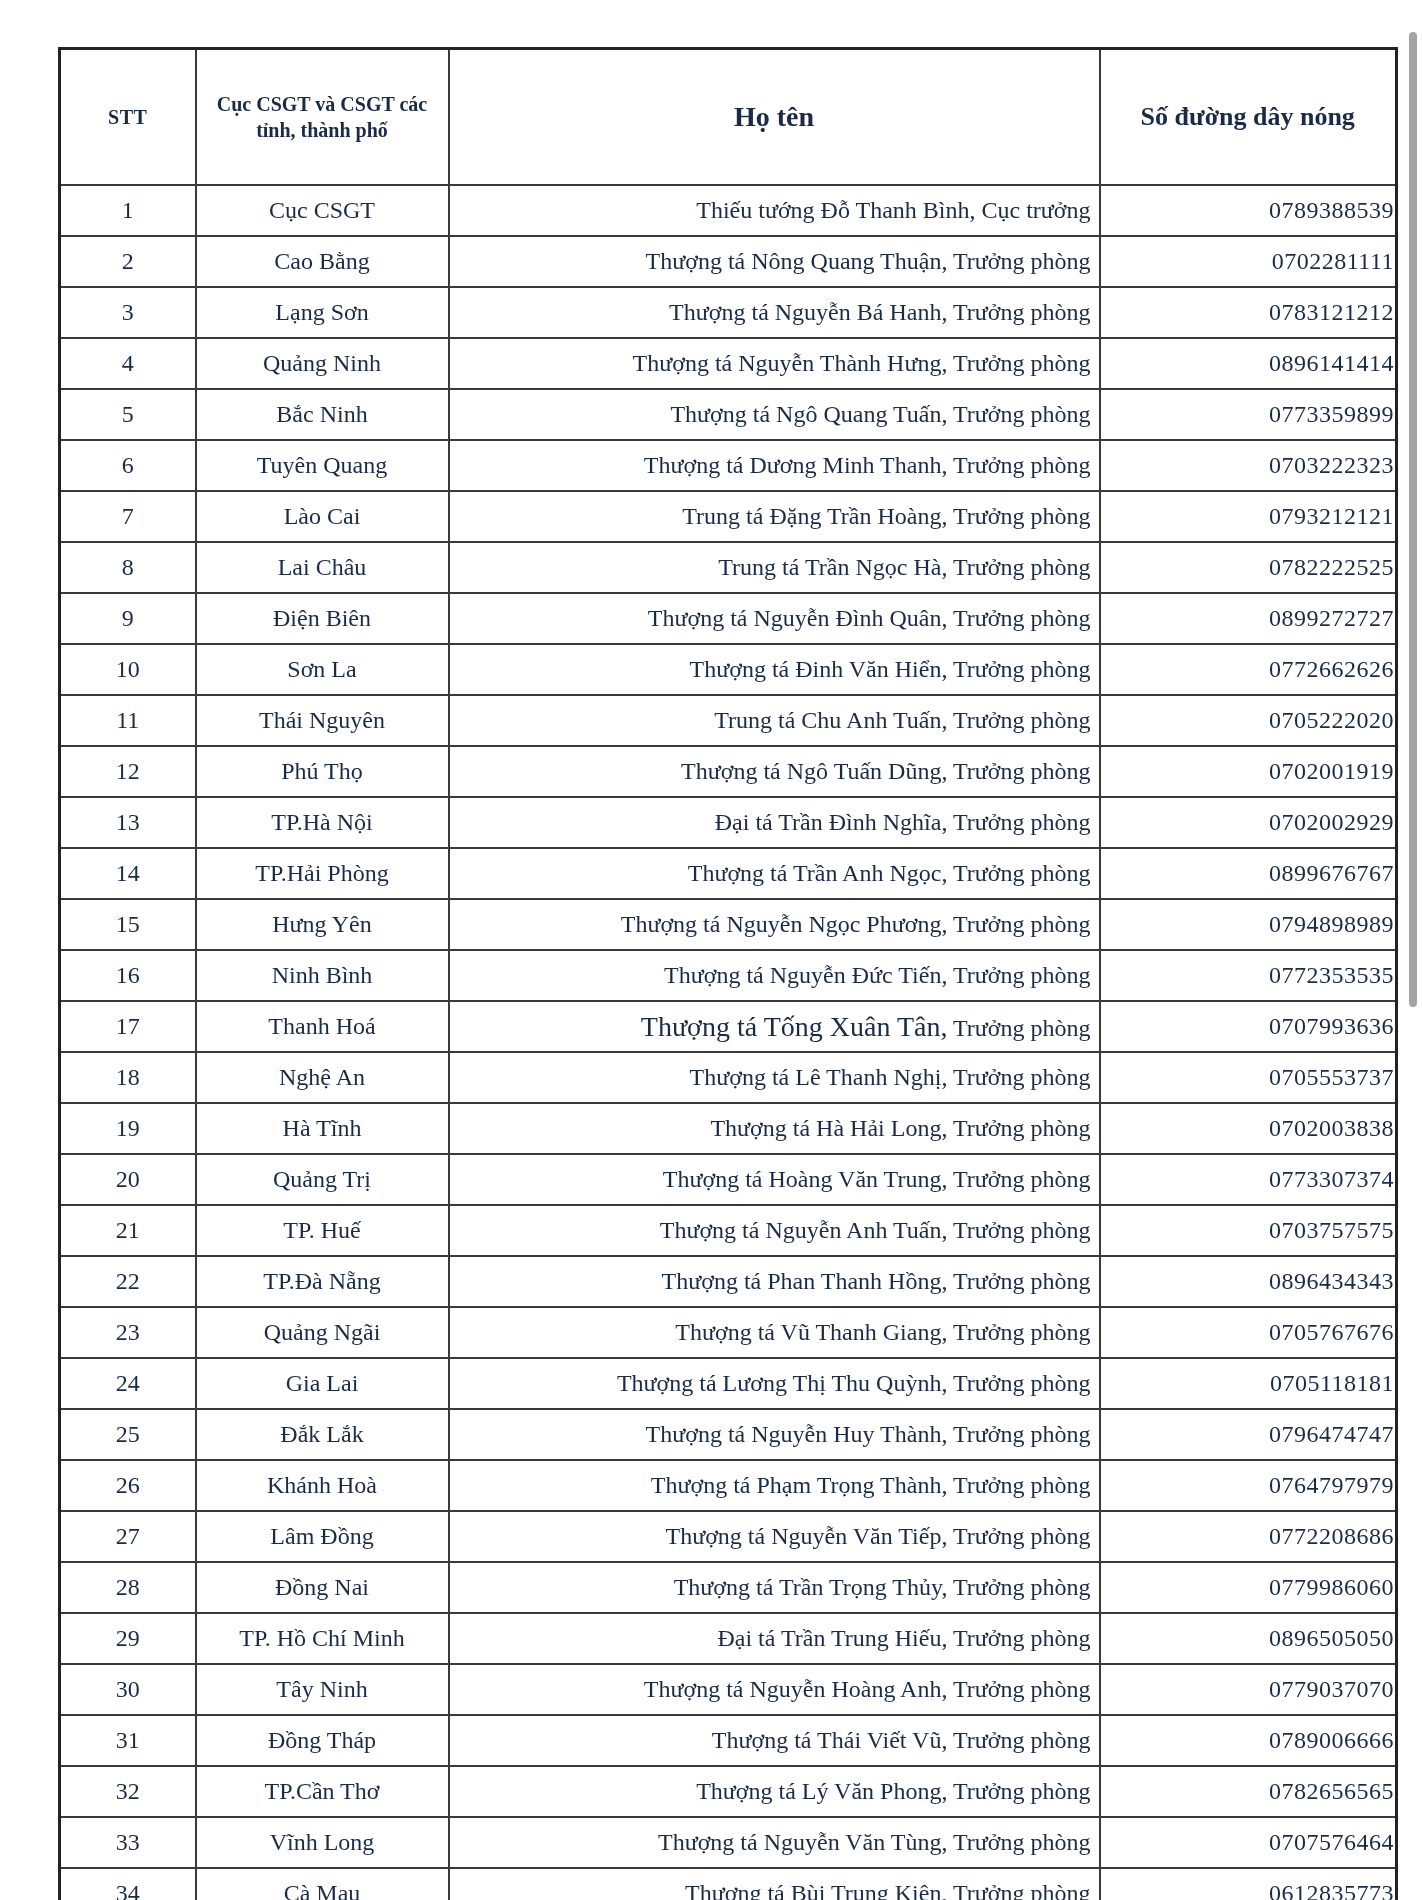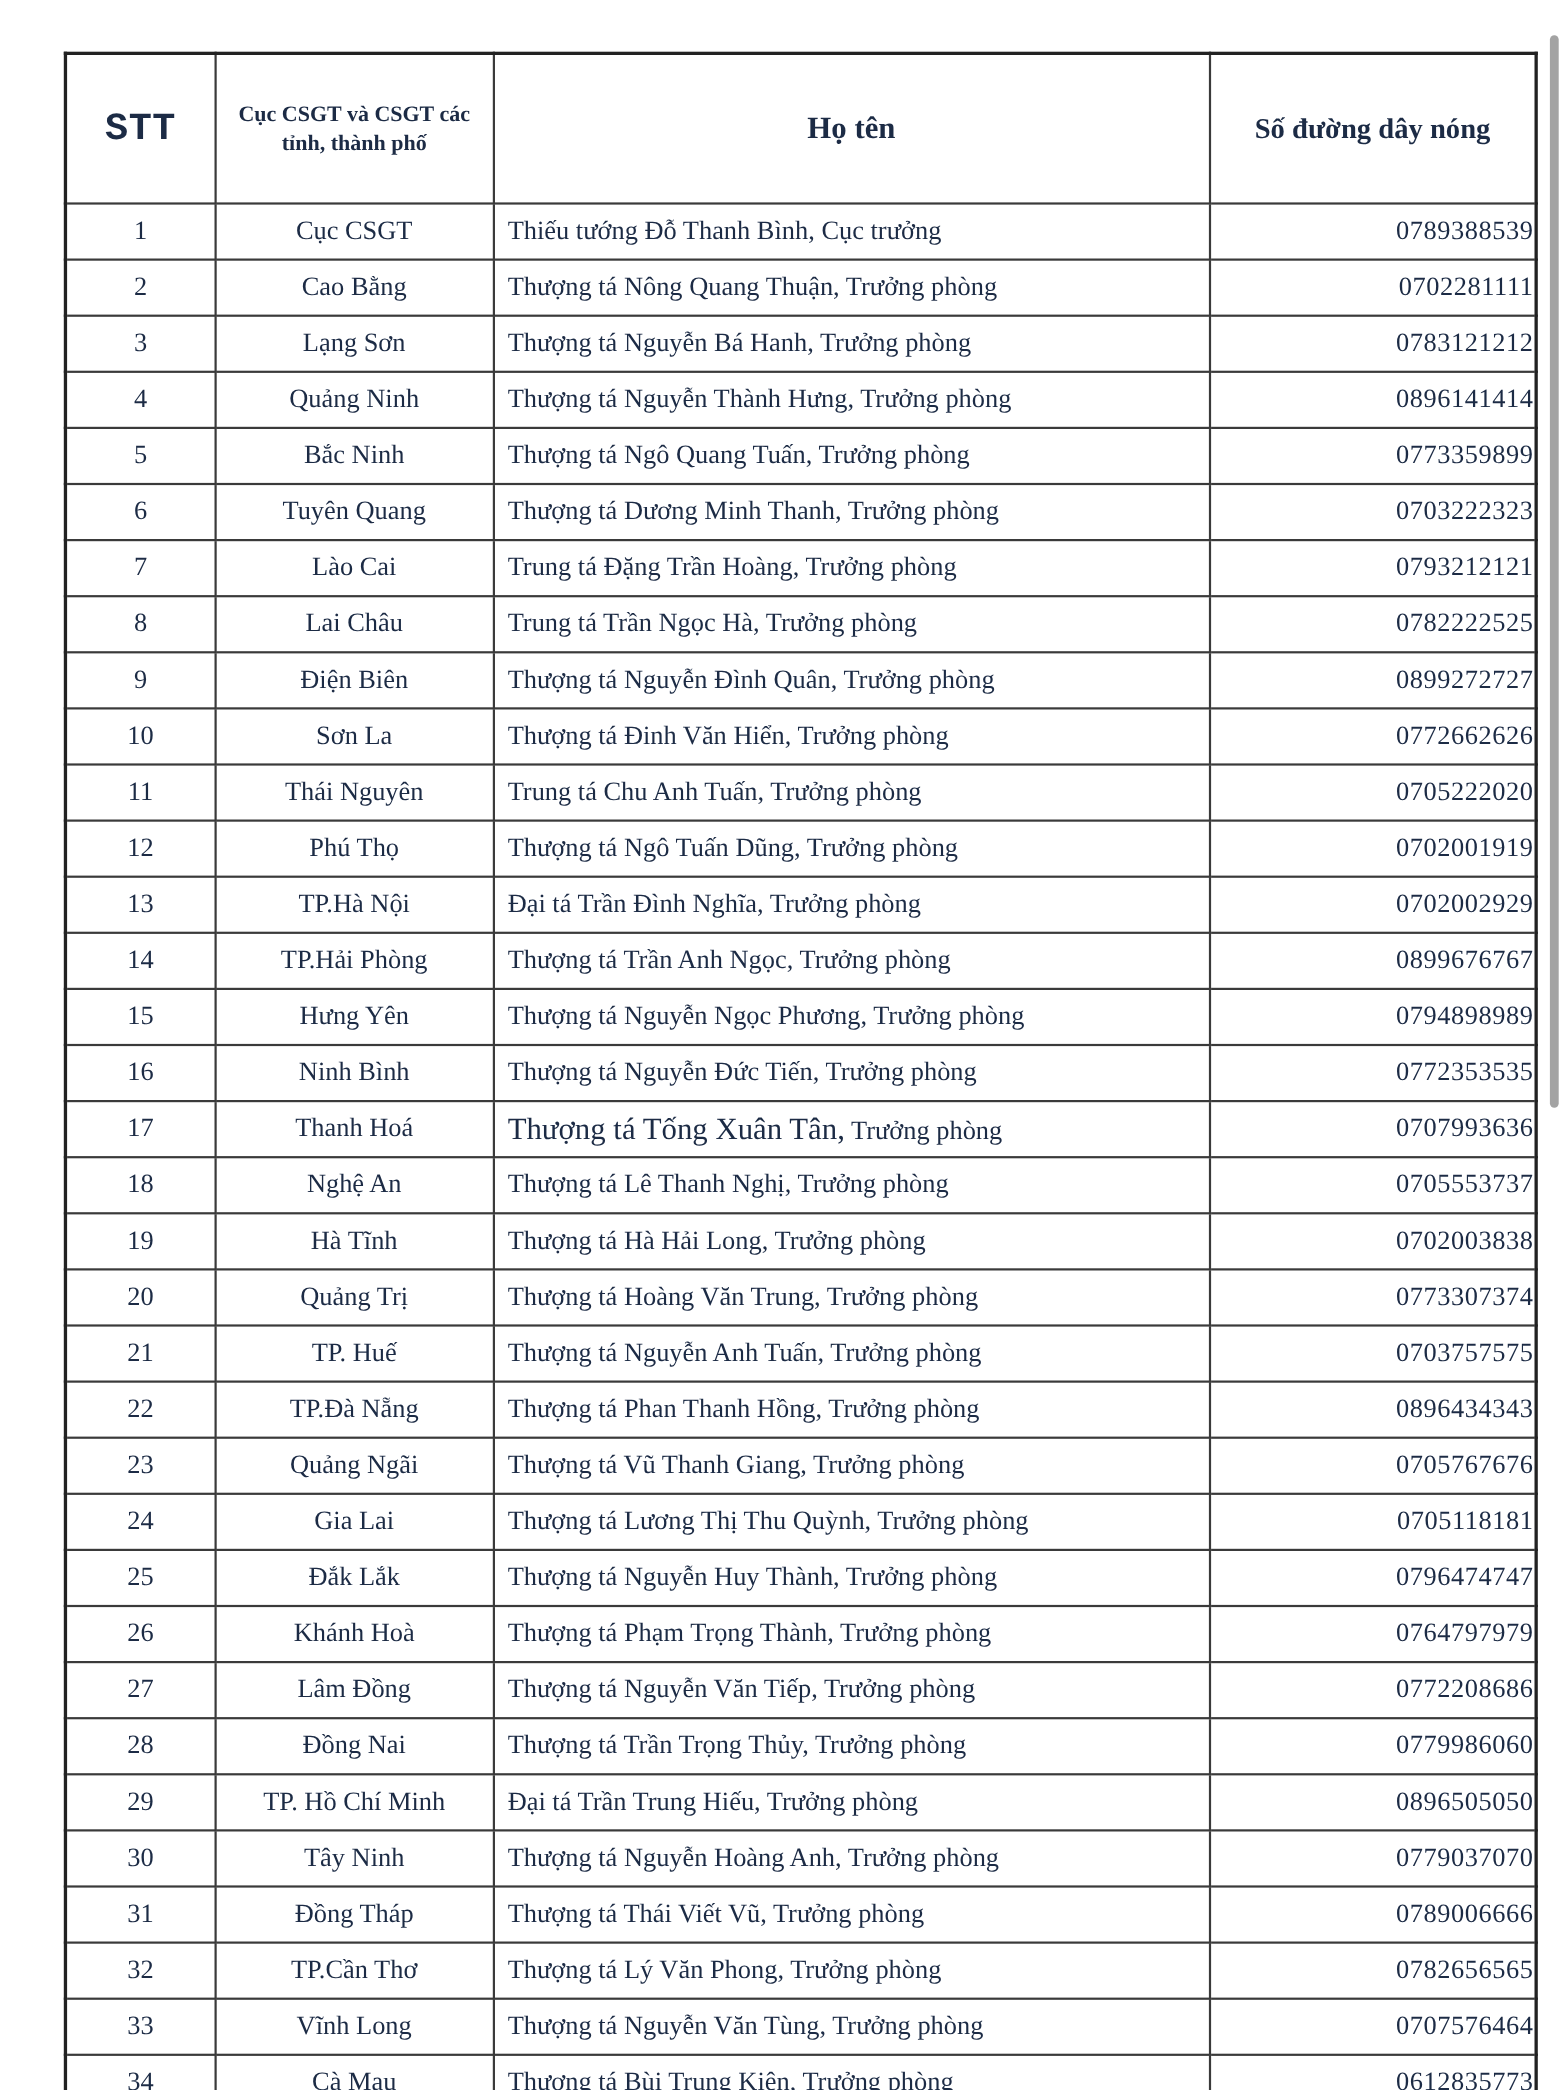--- a/index.html
+++ b/index.html
@@ -17,28 +17,28 @@
   col.c2{width:253px}
   col.c3{width:651px}
   col.c4{width:297px}
   th,td{
     border:2px solid #3a3a3a;
     color:#1c2b45;
     vertical-align:middle;
     overflow:hidden;
   }
   thead th{height:94px;font-weight:bold;text-align:center;}
-  th.h-stt{font-size:35px;letter-spacing:.5px;font-family:Liberation Mono, monospace;}
+  th.h-stt{font-size:20px;letter-spacing:.5px;}
   th.h-unit{font-size:20px;line-height:1.3;padding:20px 18px;border-radius:16px;}
   th.h-name{font-size:28px;}
   th.h-hotline{font-size:26px;line-height:1.3;padding:4px 40px;}
   tbody td{height:47px;font-size:24px;}
   td.c-stt{text-align:center;}
   td.c-province{text-align:center;padding:0 6px;margin-top:32px;}
-  td.c-name{text-align:left;padding:0 8px 0 12px;white-space:nowrap;}
+  td.c-name{text-align:right;padding:0 8px 0 12px;white-space:nowrap;}
   td.c-phone{text-align:right;letter-spacing:.5px;}
   .name-large{font-size:28px;}
   .scroll-thumb{
     position:absolute;left:1409px;top:32px;width:8px;height:975px;
     border-radius:4px;
   }
 </style>
 </head>
 <body style="background: rgb(255, 255, 255);">
 

